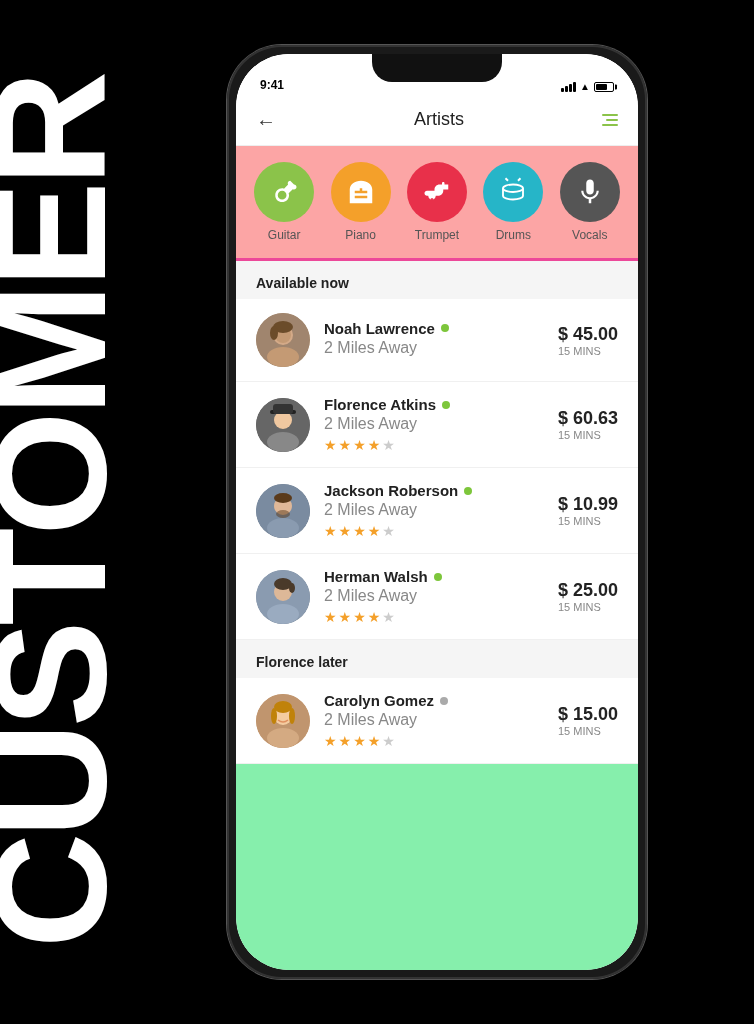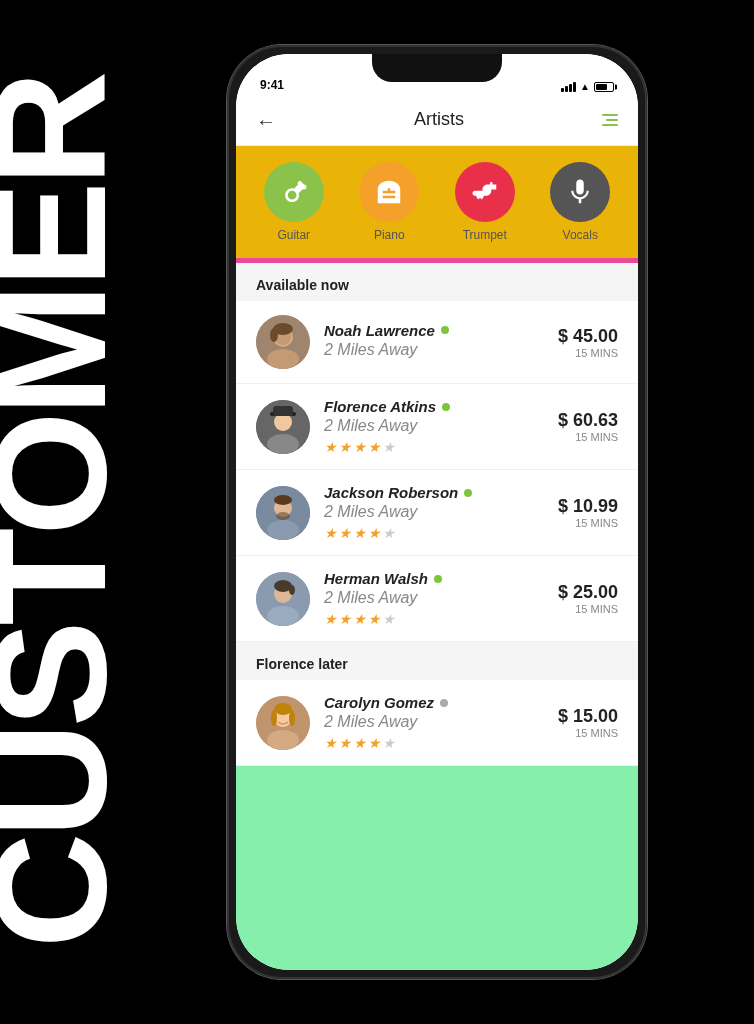--- a/index.html
+++ b/index.html
@@ -191,27 +191,27 @@
       background: #8bc34a;
       border-radius: 1px;
     }
 
     .filter-line:nth-child(1) { width: 16px; }
     .filter-line:nth-child(2) { width: 12px; margin-left: 4px; }
     .filter-line:nth-child(3) { width: 16px; }
 
     
     .categories {
-      background: #eab308;
+      background: #fca5a5;
       padding: 16px 10px;
       display: flex;
       justify-content: space-around;
       align-items: flex-end;
       flex-shrink: 0;
-      border-bottom: 5px solid #ec4899;
+      border-bottom: 3px solid #ec4899;
     }
 
     .category-item {
       display: flex;
       flex-direction: column;
       align-items: center;
       gap: 6px;
       cursor: pointer;
     }
 
@@ -289,21 +289,20 @@
 
     .avatar-1 { background: linear-gradient(135deg, #a0856e, #c4a882); }
     .avatar-2 { background: linear-gradient(135deg, #555, #888); }
     .avatar-3 { background: linear-gradient(135deg, #7a8ba0, #5a6a7a); }
     .avatar-4 { background: linear-gradient(135deg, #8a9bb0, #6a7a8a); }
     .avatar-5 { background: linear-gradient(135deg, #c0956e, #d4aa82); }
 
     .artist-info {
       flex: 1;
       min-width: 0;
-      font-style: italic;
     }
 
     .artist-name-row {
       display: flex;
       align-items: center;
       gap: 6px;
       margin-bottom: 2px;
     }
 
     .artist-name {
@@ -334,21 +333,21 @@
     }
 
     .star {
       font-size: 14px;
     }
 
     .star-filled { color: #f4a02a; }
     .star-empty { color: #ccc; }
 
     .price-col {
-      text-align: right;
+      text-align: left;
       flex-shrink: 0;
     }
 
     .price-amount {
       font-size: 18px;
       font-weight: 700;
       color: #222;
       display: block;
     }
 
@@ -417,20 +416,31 @@
 
           <div class="category-item">
             <div class="category-icon cat-trumpet">
               <svg viewBox="0 0 24 24" xmlns="http://www.w3.org/2000/svg">
                 <path d="M21 6h-3V5c0-.6-.4-1-1-1s-1 .4-1 1v1h-2c-2.2 0-4 1.8-4 4v1H4c-1.1 0-2 .9-2 2s.9 2 2 2h1c0 1.7 1.3 3 3 3s3-1.3 3-3h2c2.2 0 4-1.8 4-4v-1h4V6zM8 18c-.6 0-1-.4-1-1h2c0 .6-.4 1-1 1z"></path>
               </svg>
             </div>
             <span class="category-label">Trumpet</span>
           </div>
 
+          <div class="category-item">
+            <div class="category-icon cat-drums">
+              <svg viewBox="0 0 24 24" xmlns="http://www.w3.org/2000/svg">
+                <ellipse cx="12" cy="9" rx="8" ry="3" stroke="white" stroke-width="1.5" fill="none"></ellipse>
+                <path d="M4 9v6c0 1.7 3.6 3 8 3s8-1.3 8-3V9" stroke="white" stroke-width="1.5" fill="none"></path>
+                <line x1="8" y1="3" x2="6" y2="1" stroke="white" stroke-width="1.5"></line>
+                <line x1="16" y1="3" x2="18" y2="1" stroke="white" stroke-width="1.5"></line>
+              </svg>
+            </div>
+            <span class="category-label">Drums</span>
+          </div>
 
           <div class="category-item">
             <div class="category-icon cat-vocals">
               <svg viewBox="0 0 24 24" xmlns="http://www.w3.org/2000/svg">
                 <path d="M12 14c1.7 0 3-1.3 3-3V5c0-1.7-1.3-3-3-3S9 3.3 9 5v6c0 1.7 1.3 3 3 3zm5.3-3c0 3-2.5 5.1-5.3 5.1S6.7 14 6.7 11H5c0 3.4 2.7 6.2 6 6.7V21h2v-3.3c3.3-.5 6-3.3 6-6.7h-1.7z"></path>
               </svg>
             </div>
             <span class="category-label">Vocals</span>
           </div>
         </div>

